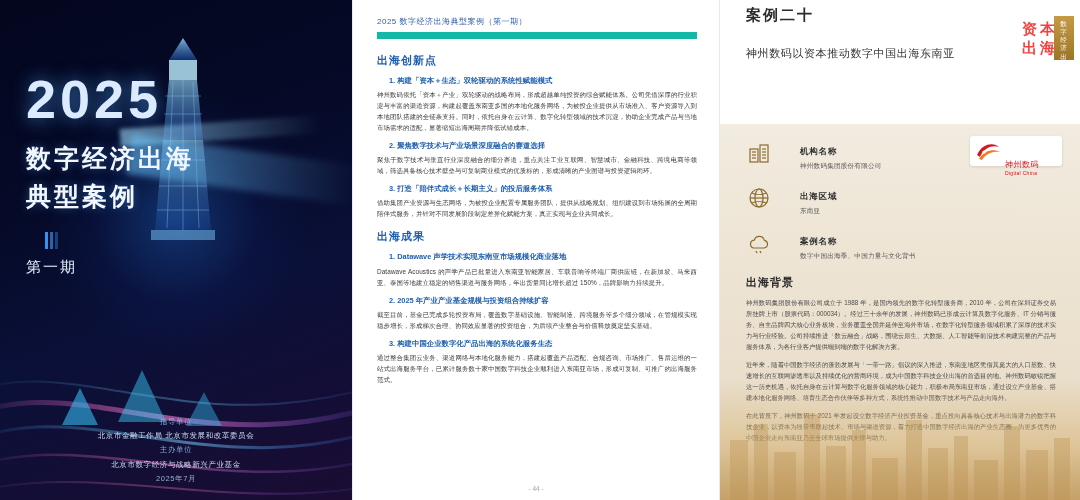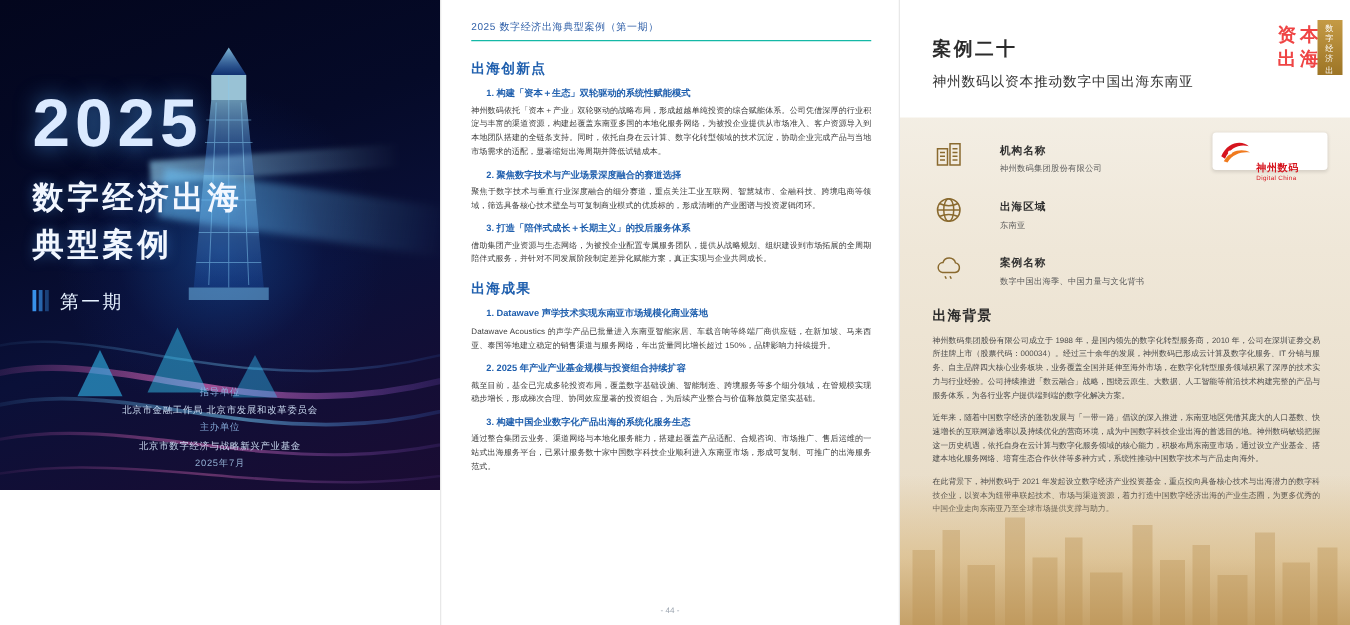--- a/index.html
+++ b/index.html
@@ -17,21 +17,21 @@
     position: relative;
     width: 1080px;
     height: 500px;
     display: flex;
   }
 
   
   .cover {
     position: relative;
     width: 352px;
-    height: 392px;
+    height: 500px;
     background: linear-gradient(160deg, #03061d 0%, #050a28 35%, #0a1038 60%, #1b0c33 100%);
     overflow: hidden;
     flex: 0 0 352px;
   }
   .cover-glow {
     position: absolute;
     left: 50%;
     top: 18%;
     width: 260px;
     height: 260px;
@@ -97,22 +97,23 @@
     letter-spacing: 3px;
     color: #f2f7ff;
     line-height: 1.5;
     text-shadow: 0 0 10px rgba(80,170,255,0.4);
   }
   .cover-issue {
     position: absolute;
     left: 26px;
     top: 232px;
     display: flex;
-    align-items: flex-start;
+    align-items: center;
     gap: 9px;
+    flex-direction: column;
   }
   .issue-bars {
     display: flex;
     gap: 2px;
   }
   .issue-bars i {
     display: block;
     width: 3px;
     height: 17px;
     background: #3ea0ff;
@@ -150,21 +151,21 @@
     padding: 16px 22px 10px 24px;
     box-sizing: border-box;
     border-left: 1px solid #e8e8e8;
     border-right: 1px solid #e8e8e8;
   }
   .run-head {
     font-size: 8px;
     color: #2f5fa8;
     letter-spacing: 0.5px;
     padding-bottom: 5px;
-    border-bottom: 1px solid #14b8a6;
+    border-bottom: 7px solid #14b8a6;
     margin-bottom: 14px;
   }
   .sec-title {
     font-size: 11px;
     font-weight: bold;
     color: #1f5fae;
     margin: 10px 0 6px;
     letter-spacing: 1px;
   }
   .para-head {
@@ -194,33 +195,33 @@
   
   .case-page {
     position: relative;
     width: 360px;
     flex: 1 1 auto;
     background: linear-gradient(180deg, #f7f4ee 0%, #efe7d8 40%, #e6d9c2 100%);
     overflow: hidden;
   }
   .case-head {
     position: relative;
-    height: 94px;
+    height: 124px;
     background: #ffffff;
-    padding: 30px 20px 0 26px;
+    padding: 6px 20px 0 26px;
     box-sizing: border-box;
   }
   .case-no {
     font-size: 15px;
     font-weight: bold;
     color: #2b2b2b;
     letter-spacing: 2px;
   }
   .case-title {
-    margin-top: 9px;
+    margin-top: 21px;
     font-size: 11px;
     color: #333333;
     letter-spacing: 0.6px;
   }
   .brand-mark {
     position: absolute;
     right: 22px;
     top: 20px;
     text-align: right;
     font-size: 15px;
@@ -290,21 +291,21 @@
     box-sizing: border-box;
     box-shadow: 0 1px 3px rgba(0,0,0,0.12);
   }
   .logo-swoosh {
     width: 26px;
     height: 22px;
     flex: 0 0 26px;
   }
   .logo-text .lt-cn {
     font-size: 8px;
-    font-weight: bold;
+    font-weight: normal;
     color: #d6141e;
     letter-spacing: 0.5px;
     line-height: 1.1;
     margin-top: 35px;
   }
   .logo-text .lt-en {
     font-size: 5px;
     color: #d6141e;
     letter-spacing: 0.3px;
   }

